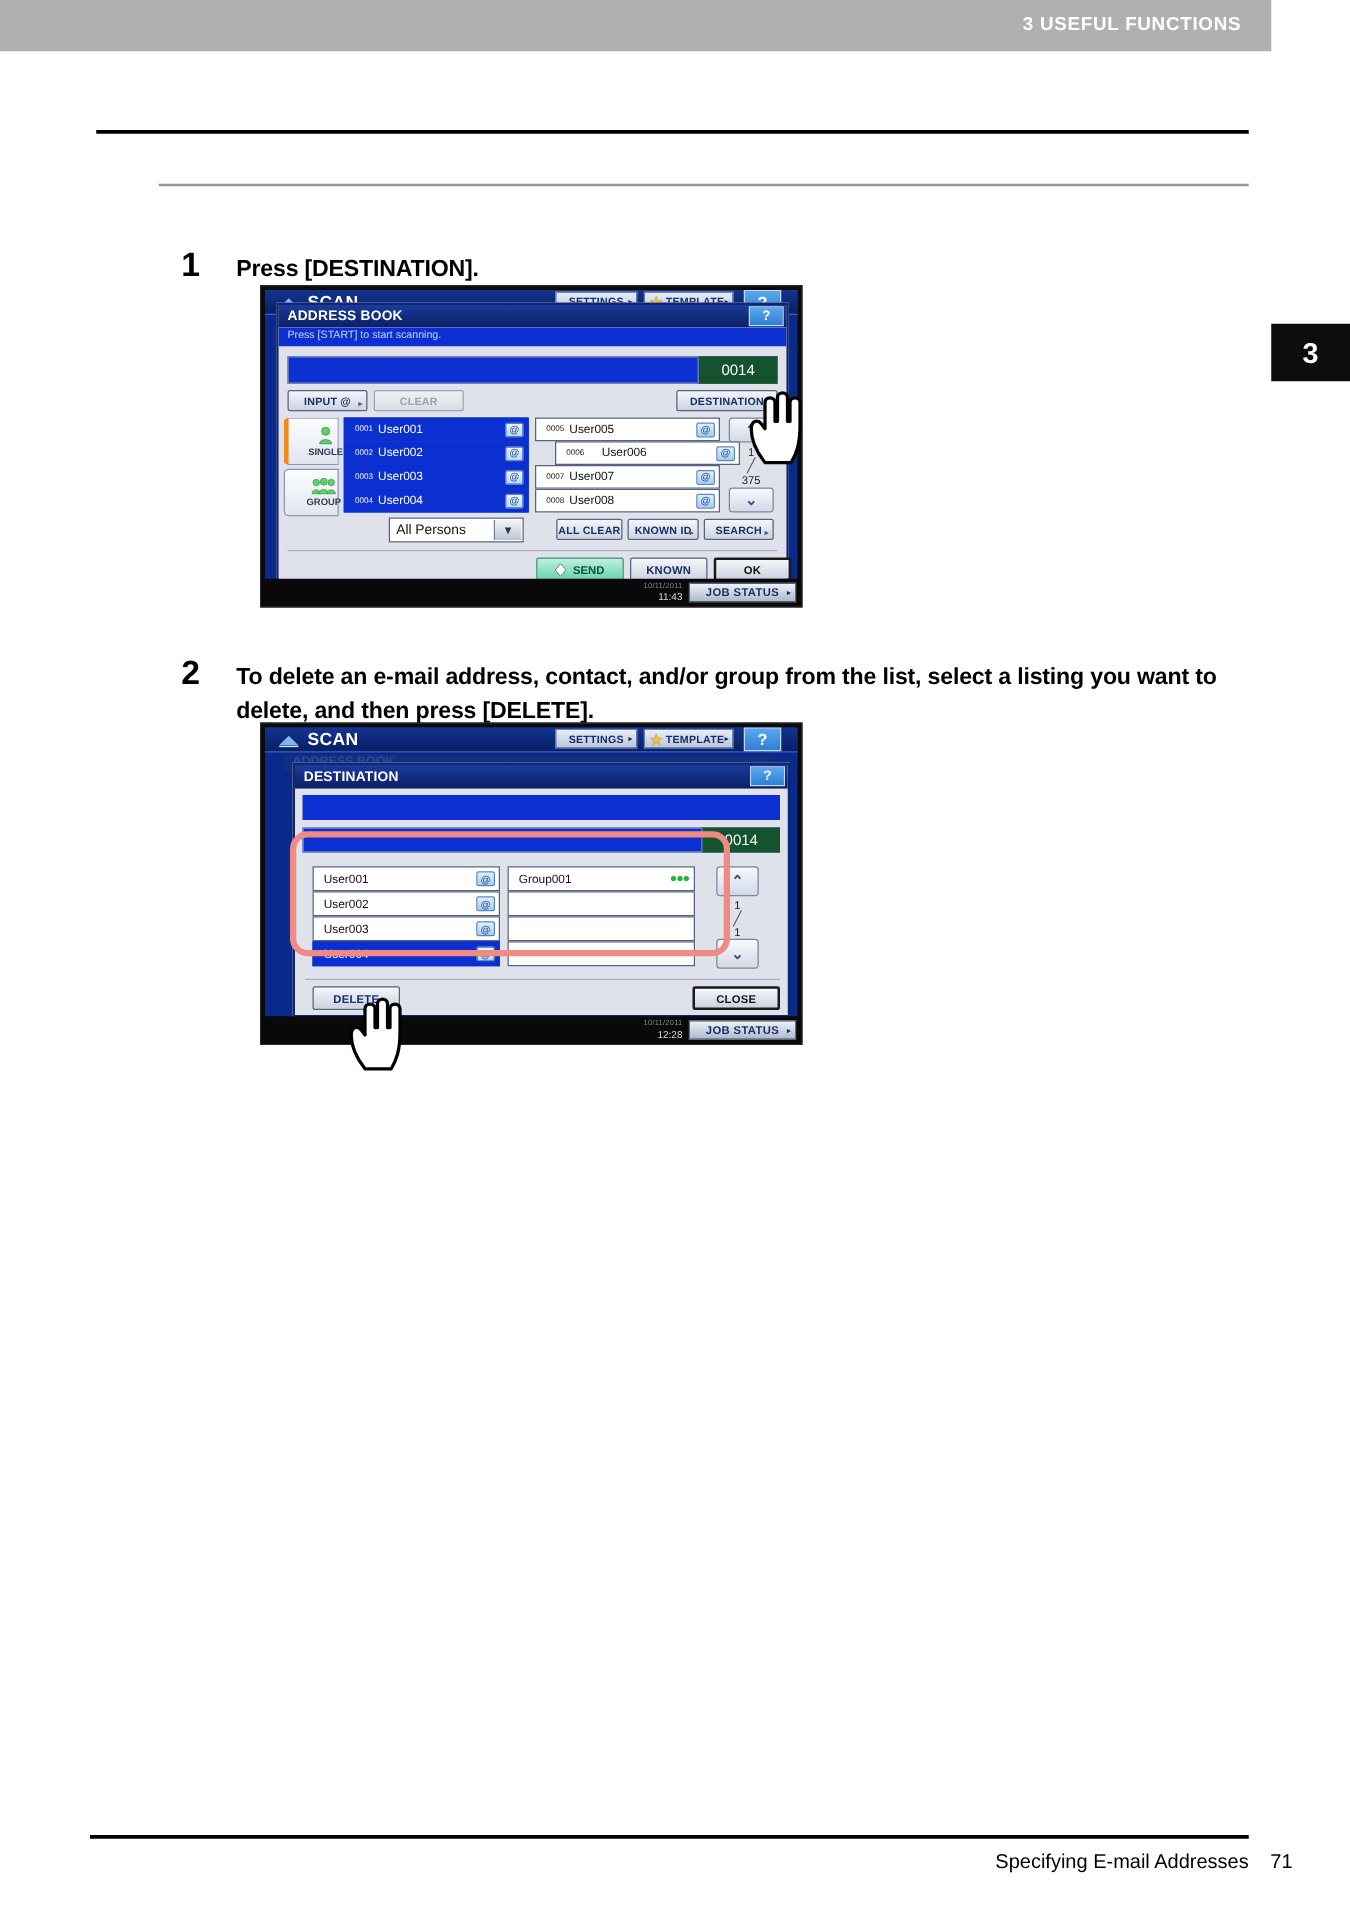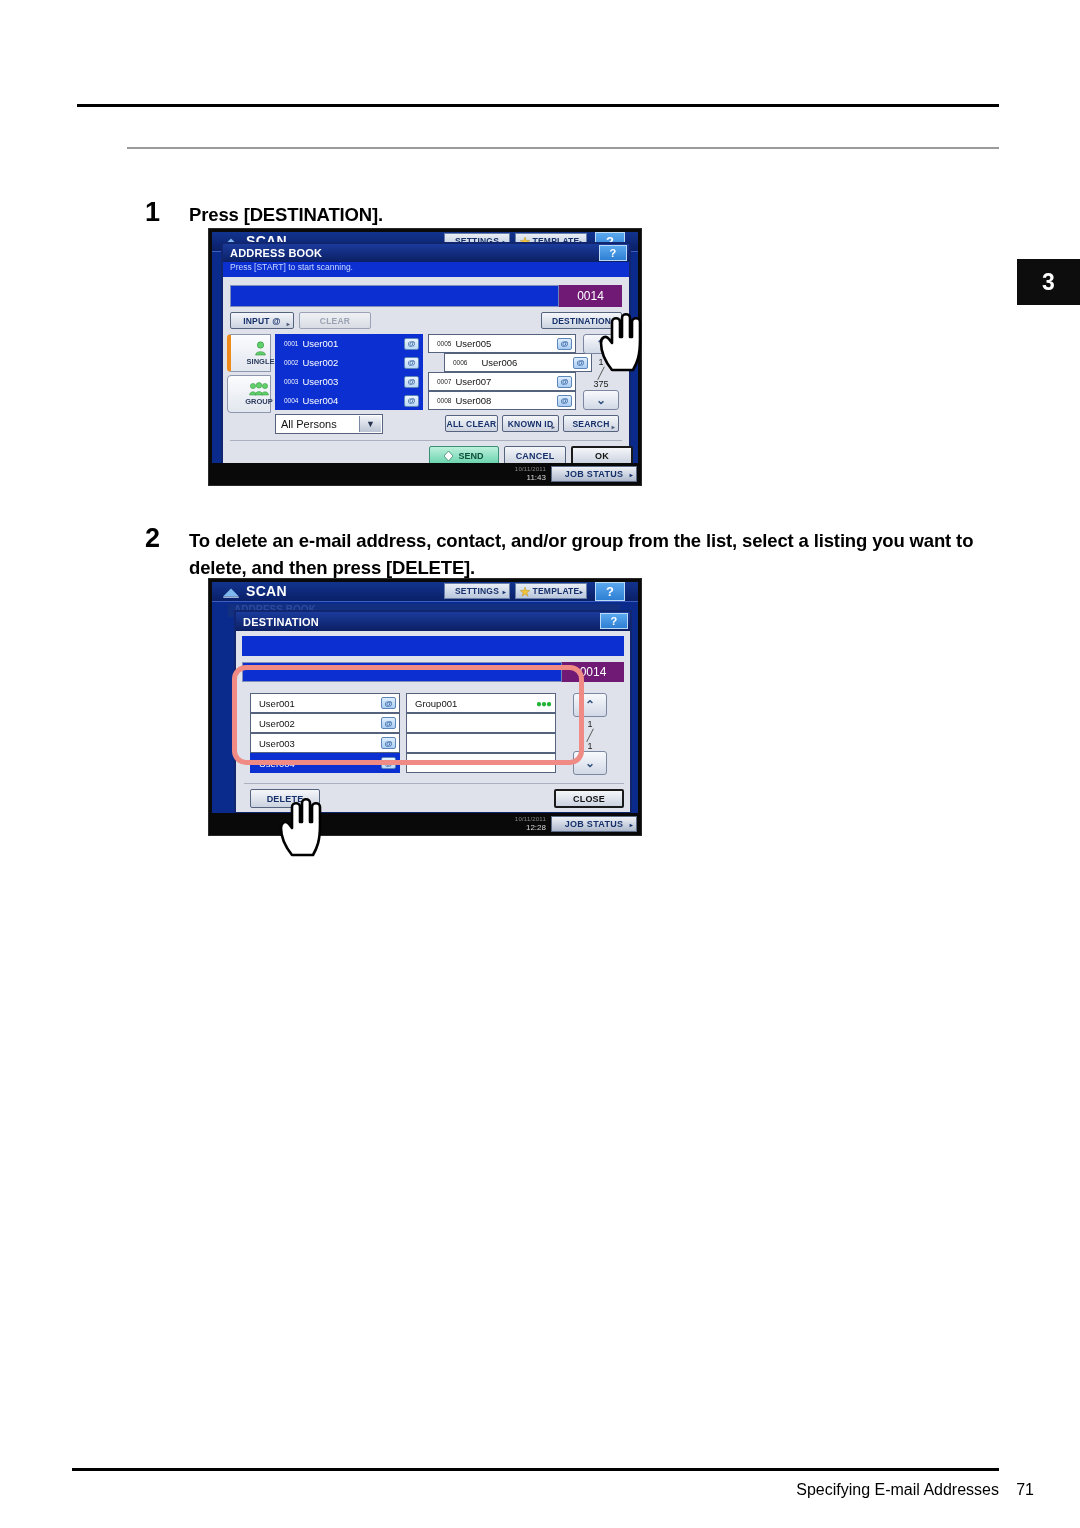--- a/index.html
+++ b/index.html
@@ -158,21 +158,21 @@
     background: #0b2fd0; color: #c9d8ff;
     font-size: 8.5px; display: flex; align-items: flex-start;
     padding-left: 7px;
   }
   .addrfield {
     position: absolute;
     background: #0b2fd0; border: 1px solid #7f8fb5;
   }
   .count-box {
     position: absolute;
-    background: #701a75;
+    background: #14532d;
     border-left: 1px solid #6d84b6;
     color: #ffffff; font-size: 12px;
     display: flex; align-items: center; justify-content: center;
   }
 
   .btn {
     position: absolute;
     background: linear-gradient(#f4f6f9, #ccd3e0);
     border: 1px solid #55637f;
     border-radius: 2px;
@@ -244,21 +244,21 @@
     text-align: center; color: #1a1a1a; font-size: 9px;
     line-height: 11px;
   }
   .pager .slash { display: block; font-size: 11px; color: #555; }
 
   .combo {
     position: absolute;
     background: #ffffff;
     border: 1px solid #55637f;
     display: flex; align-items: center;
-    font-size: 11px; color: #111; padding-left: 5px;
+    font-size: 11px; color: #111; padding-left: 5px; margin-left: 36px;
   }
   .combo .caret {
     position: absolute; right: 1px; top: 1px; bottom: 1px; width: 22px;
     background: linear-gradient(#f2f4f8, #bcc4d4);
     border-left: 1px solid #7b87a0;
     display: flex; align-items: center; justify-content: center;
     font-size: 9px; color: #26344f;
   }
 
   
@@ -296,20 +296,23 @@
 
   
   .hand { position: absolute; }
   .hand svg { display: block; }
 </style>
 </head>
 <body>
 
 <div class="page">
 
+  <div class="runhead">
+    <div class="runhead-label">3 USEFUL FUNCTIONS</div>
+  </div>
 
   <div class="chapter-tab">
     <span>3</span>
   </div>
 
   <div class="rule-top"></div>
   <div class="rule-under"></div>
 
   <div class="step step1">
     <div class="step-num">1</div>
@@ -465,21 +468,21 @@
 
           <div style="position:absolute; left:7px; top:178px; width:392px; height:1px; background:#aab0bd;"></div>
 
           <div class="btn-send" style="left:206px; top:184px; width:70px; height:19px;">
             <svg style="width:9px;height:10px;" viewBox="0 0 9 10">
               <path d="M4.5 0 L9 5 L4.5 10 L0 5 Z" fill="#ffffff" stroke="#2e7a60" stroke-width=".7"></path>
             </svg>
             <span>SEND</span>
           </div>
           <div class="btn" style="left:281px; top:184px; width:62px; height:19px; font-size:9px;">
-            <span>CANCEL</span>
+            <span>KNOWN</span>
           </div>
           <div class="btn strong" style="left:348px; top:184px; width:62px; height:19px; font-size:9px;">
             <span>OK</span>
           </div>
 
         </div>
       </div>
     </div>
 
     <div class="statusstrip">

